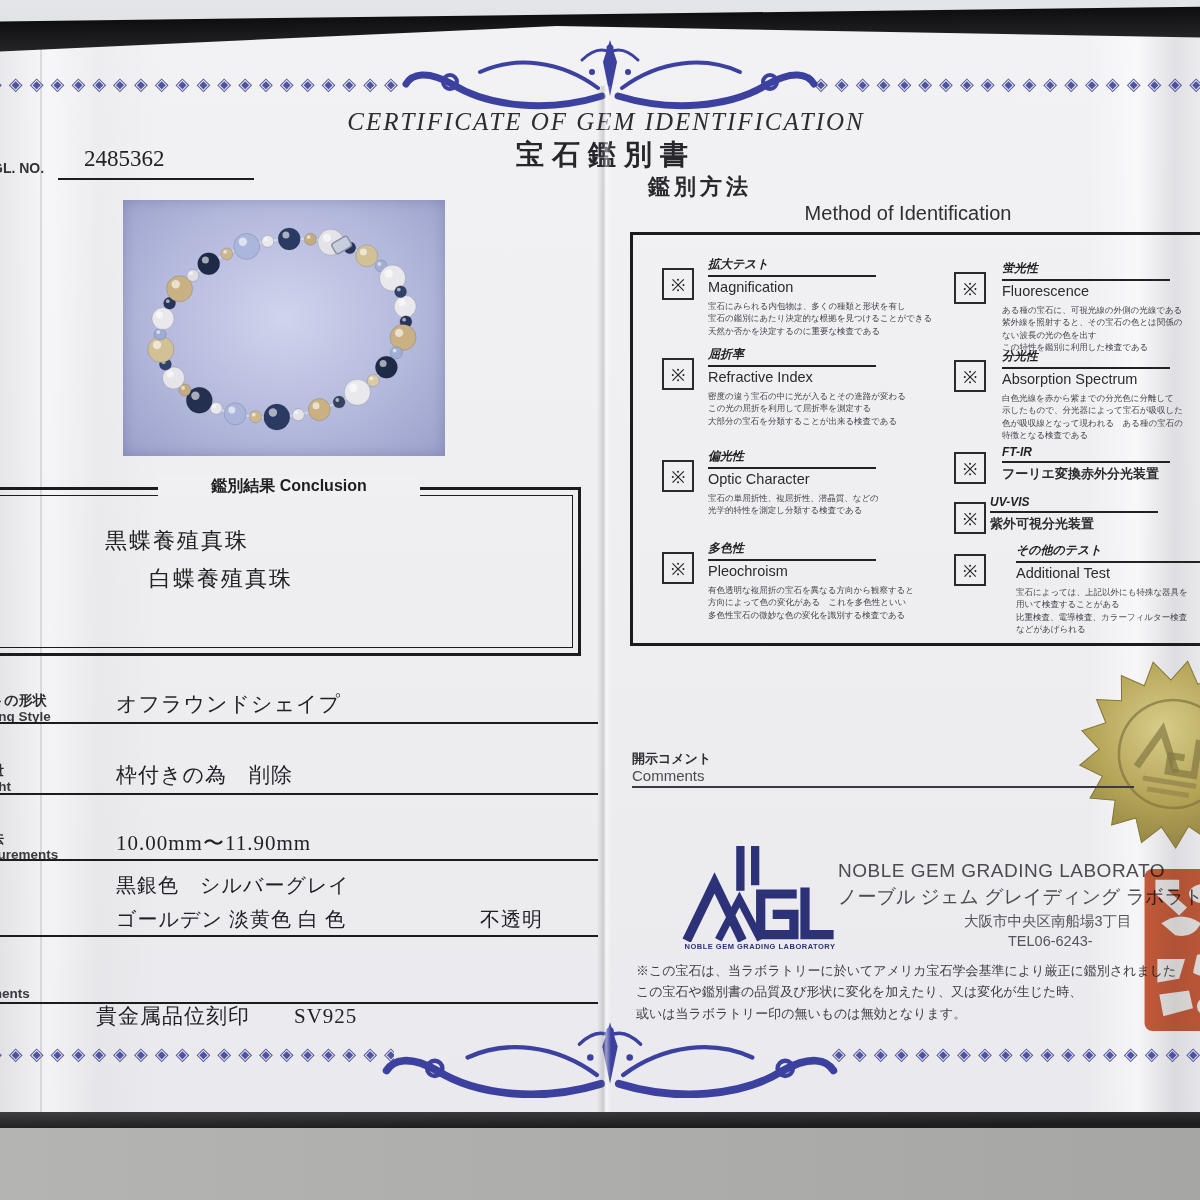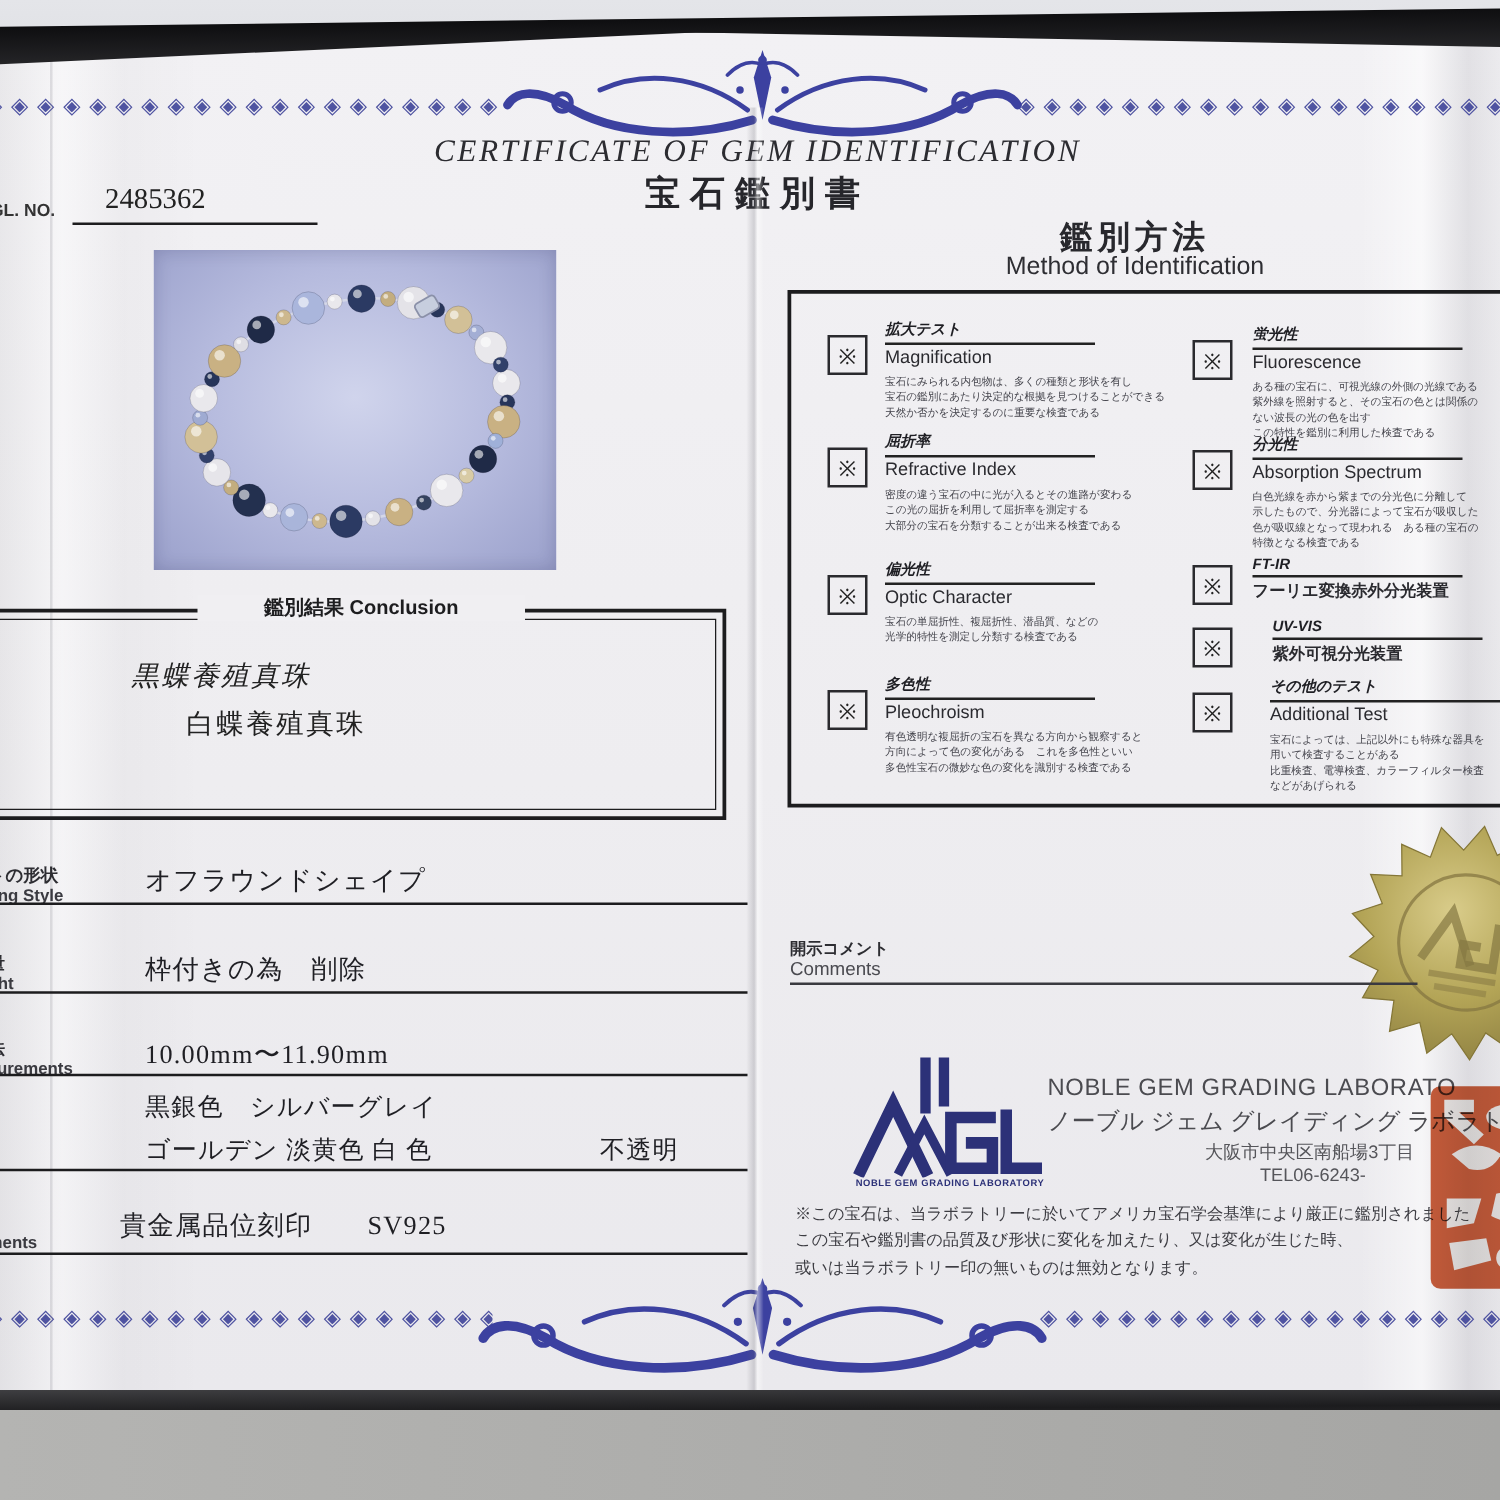--- a/index.html
+++ b/index.html
@@ -36,22 +36,22 @@
     box-shadow:inset 0 0 14px rgba(20,20,60,.18);}
   .concl-box{position:absolute;left:-30px;top:461px;width:617px;height:163px;border:3px solid #1c1c1e;}
   .concl-inner{position:absolute;left:5px;top:5px;right:5px;bottom:5px;border:1.5px solid #1c1c1e;}
   .concl-header{position:absolute;left:170px;top:450px;width:250px;text-align:center;
     background:#f0eff2;font-size:16px;font-weight:bold;color:#1d1d1f;padding:0 6px;}
   .concl-line{position:absolute;left:117px;font-family:"Liberation Serif",serif;font-size:22px;letter-spacing:2px;color:#222;}
   .hline{position:absolute;left:0;height:2px;background:#1c1c1e;}
   .flabel-ja{position:absolute;left:2px;font-size:14px;color:#2d2d32;font-weight:bold;white-space:nowrap;}
   .flabel-en{position:absolute;left:2px;font-size:13.5px;color:#3a3a40;font-weight:bold;white-space:nowrap;}
   .fvalue{position:absolute;font-family:"Liberation Serif",serif;font-size:21px;color:#1f1f24;white-space:nowrap;letter-spacing:1px;}
-  .m-title-ja{position:absolute;left:660px;top:146px;width:520px;text-align:center;
-    font-size:26px;font-weight:bold;letter-spacing:4px;color:#28282d;}
+  .m-title-ja{position:absolute;left:660px;top:146px;width:520px;text-align:left;
+    font-size:22px;font-weight:bold;letter-spacing:4px;color:#28282d;}
   .m-title-en{position:absolute;left:660px;top:176px;width:520px;text-align:center;font-size:20px;color:#2e2e33;}
   .method-box{position:absolute;left:642px;top:206px;width:600px;height:408px;border:3px solid #1c1c1e;}
   .mi{position:absolute;}
   .chk{position:absolute;width:28px;height:28px;border:2px solid #2a2a2e;display:flex;align-items:center;
     justify-content:center;font-size:17px;color:#222;}
   .mi-title{display:inline-block;min-width:168px;font-size:12px;font-weight:bold;color:#1f1f24;
     border-bottom:2px solid #222;padding-bottom:2px;white-space:nowrap;font-style:italic;}
   .mi-sub{font-size:14.5px;color:#2a2a2f;margin-top:2px;white-space:nowrap;}
   .mi-sub.jp{font-weight:bold;font-size:13px;}
   .mi-desc{font-size:8.5px;line-height:1.45;color:#44444c;margin-top:5px;white-space:pre-line;}
@@ -208,21 +208,21 @@
           <circle cx="277.6" cy="91.7" r="6" fill="#31406a" stroke="rgba(20,20,40,.25)" stroke-width="0.6"></circle>
           <circle cx="275.8" cy="89.6" r="1.9" fill="rgba(255,255,255,.6)"></circle>
           <rect x="209.6" y="39.0" width="18" height="12" rx="3" fill="#c7cede" stroke="#8a90a8" stroke-width="1.5" transform="rotate(-30 218.603071453058 44.98188734308246)"></rect>
         </svg>
     </div>
 
     <div class="concl-box">
         <div class="concl-inner"></div>
       </div>
     <div class="concl-header">鑑別結果 Conclusion</div>
-    <div class="concl-line" style="top:500px;font-style:italic;">黒蝶養殖真珠</div>
+    <div class="concl-line" style="top:500px;">黒蝶養殖真珠</div>
     <div class="concl-line" style="top:538px;margin-left:44px;">白蝶養殖真珠</div>
 
     <div class="flabel-ja" style="top:666px;">トの形状</div>
     <div class="flabel-en" style="top:683px;">ting Style</div>
     <div class="fvalue" style="left:128px;top:664px;">オフラウンドシェイプ</div>
     <div class="hline" style="top:696px;width:610px;"></div>
 
     <div class="flabel-ja" style="top:736px;">量</div>
     <div class="flabel-en" style="top:753px;">ght</div>
     <div class="fvalue" style="left:128px;top:735px;">枠付きの為　削除</div>
@@ -232,21 +232,21 @@
     <div class="flabel-en" style="top:821px;">surements</div>
     <div class="fvalue" style="left:128px;top:803px;">10.00mm〜11.90mm</div>
     <div class="hline" style="top:833px;width:610px;"></div>
 
     <div class="fvalue" style="left:128px;top:846px;font-size:20px;">黒銀色　シルバーグレイ</div>
     <div class="fvalue" style="left:128px;top:880px;font-size:20px;">ゴールデン 淡黄色 白 色</div>
     <div class="fvalue" style="left:492px;top:880px;font-size:20px;">不透明</div>
     <div class="hline" style="top:909px;width:610px;"></div>
 
     <div class="flabel-en" style="top:960px;">ments</div>
-    <div class="fvalue" style="left:108px;top:940px;">貴金属品位刻印　　SV925</div>
+    <div class="fvalue" style="left:108px;top:976px;">貴金属品位刻印　　SV925</div>
     <div class="hline" style="top:976px;width:610px;"></div>
 
     <div class="m-title-ja">鑑別方法</div>
     <div class="m-title-en">Method of Identification</div>
     <div class="method-box"></div>
 
     <div class="mi" style="left:674px;top:228px;">
       <span class="chk" style="left:0;top:14px;">※</span>
       <div style="margin-left:46px;">
         <div class="mi-title">拡大テスト</div>
@@ -310,21 +310,21 @@
     </div>
     <div class="mi" style="left:966px;top:416px;">
       <span class="chk" style="left:0;top:10px;">※</span>
       <div style="margin-left:48px;">
         <div class="mi-title">FT-IR</div>
         <div class="mi-sub jp">フーリエ変換赤外分光装置</div>
       </div>
     </div>
     <div class="mi" style="left:966px;top:466px;">
       <span class="chk" style="left:0;top:10px;">※</span>
-      <div style="margin-left:64px;">
+      <div style="margin-left:36px;">
         <div class="mi-title">UV-VIS</div>
         <div class="mi-sub jp">紫外可視分光装置</div>
       </div>
     </div>
     <div class="mi" style="left:966px;top:514px;">
       <span class="chk" style="left:0;top:14px;">※</span>
       <div style="margin-left:62px;">
         <div class="mi-title" style="min-width:196px;">その他のテスト</div>
         <div class="mi-sub">Additional Test</div>
         <div class="mi-desc">宝石によっては、上記以外にも特殊な器具を

